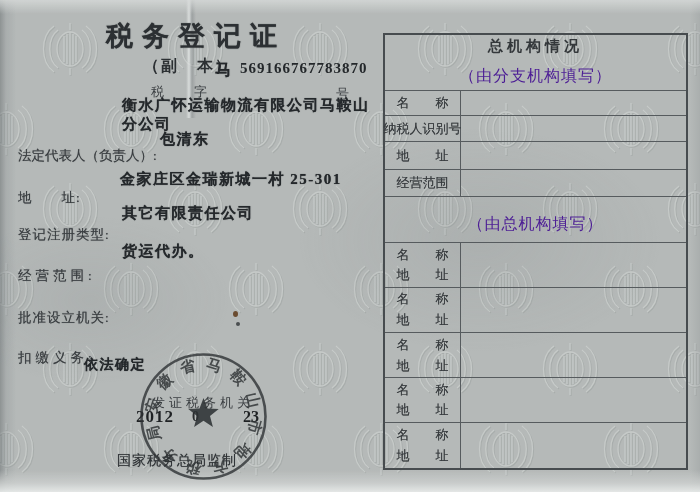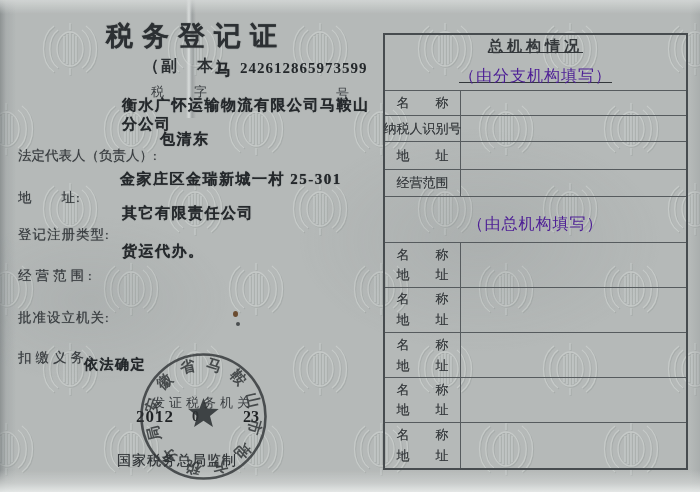--- a/index.html
+++ b/index.html
@@ -114,21 +114,21 @@
         <use href="#emb" x="214" y="416"></use>
         <use href="#emb" x="339" y="416"></use>
         <use href="#emb" x="464" y="416"></use>
         <use href="#emb" x="589" y="416"></use>
       </g>
   </svg>
 
   <div class="abs title" style="left:106px;top:18px;">税务登记证</div>
   <div class="abs copy" style="left:143px;top:56px;">（副　本）</div>
   <div class="abs val" style="left:215px;top:60px;font-size:16px;">马</div>
-  <div class="abs serial" style="left:240px;top:60px;">242612865973599</div>
+  <div class="abs serial" style="left:240px;top:60px;">569166767783870</div>
   <div class="abs szh" style="left:151px;top:83px;">税</div>
   <div class="abs szh" style="left:194px;top:83px;">字</div>
   <div class="abs szh" style="left:336px;top:85px;">号</div>
 
   <div class="abs val" style="left:122px;top:96px;">衡水广怀运输物流有限公司马鞍山</div>
   <div class="abs val" style="left:122px;top:115px;">分公司</div>
 
   <div class="abs val" style="left:160px;top:130px;">包清东</div>
   <div class="abs lbl" style="left:18px;top:147px;letter-spacing:0;">法定代表人（负责人）:</div>
 
@@ -160,21 +160,21 @@
     <text font-size="15" font-weight="bold" fill="#2e3234" opacity="0.82" style="font-family:'Liberation Serif','DejaVu Serif',serif;letter-spacing:9.5px;">
       <textPath href="#ringpath" startOffset="2">安徽省马鞍山市地方税务局</textPath>
     </text>
     <polygon points="67.5,48 71.5,58.5 82.7,59.1 74,66.1 76.9,76.9 67.5,70.8 58.1,76.9 61,66.1 52.3,59.1 63.5,58.5" fill="#2e3234" opacity="0.88"></polygon>
   </svg>
 
   <div class="speck" style="left:233px;top:311px;width:5px;height:6px;background:#6b4c30;"></div>
   <div class="speck" style="left:236px;top:322px;width:4px;height:4px;background:#4a4e50;"></div>
 
   <div class="regtable">
-    <div class="trow thead" style="height:58px;text-decoration:underline;">
+    <div class="trow thead" style="height:58px;">
       <div class="t1">总机构情况</div>
       <div class="t2">（由分支机构填写）</div>
     </div>
     <div class="trow" style="height:26px;">
       <div class="tlabel">名　　称</div>
       <div class="tvalue"></div>
     </div>
     <div class="trow" style="height:27px;">
       <div class="tlabel small">纳税人识别号</div>
       <div class="tvalue"></div>

